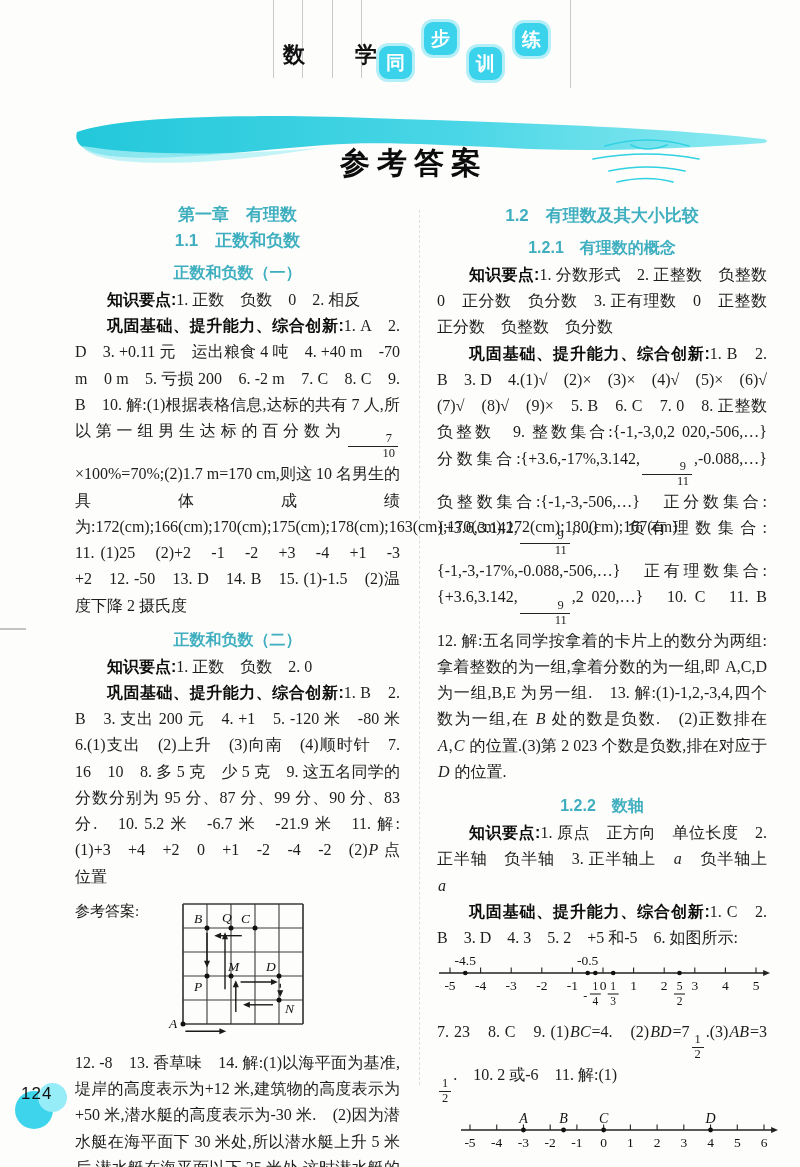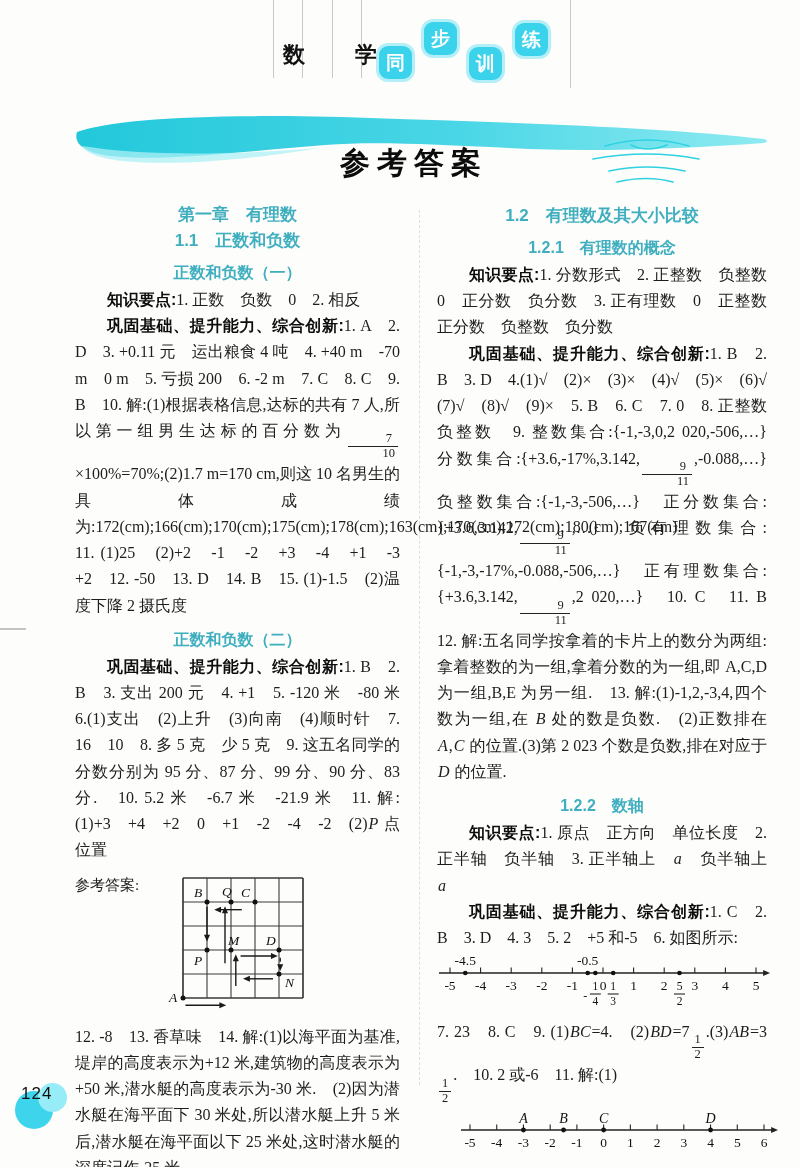--- a/index.html
+++ b/index.html
@@ -107,20 +107,21 @@
   <div class="col col-left" id="col-left">
       <div class="hd h1">第一章　有理数</div>
       <div class="hd h2">1.1　正数和负数</div>
       <div class="hd h3">正数和负数（一）</div>
       <div class="para indent"><span class="blabel">知识要点:</span>1. 正数　负数　0　2. 相反</div>
       <div class="para indent"><span class="blabel">巩固基础、提升能力、综合创新:</span>1. A　2. D　3. +0.11 元　运出粮食 4 吨　4. +40 m　-70 m　0 m　5. 亏损 200　6. -2 m　7. C　8. C　9. B　10. 解:(1)根据表格信息,达标的共有 7 人,所以第一组男生达标的百分数为<span class="frac">
           <span class="num">7</span>
           <span class="den">10</span>
         </span>×100%=70%;(2)1.7 m=170 cm,则这 10 名男生的具体成绩为:172(cm);166(cm);170(cm);175(cm);178(cm);163(cm);170(cm);172(cm);180(cm);167(cm).　11. (1)25　(2)+2　-1　-2　+3　-4　+1　-3　+2　12. -50　13. D　14. B　15. (1)-1.5　(2)温度下降 2 摄氏度</div>
       <div class="hd h3">正数和负数（二）</div>
+      <div class="para indent"><span class="blabel">知识要点:</span>1. 正数　负数　2. 0</div>
       <div class="para indent"><span class="blabel">巩固基础、提升能力、综合创新:</span>1. B　2. B　3. 支出 200 元　4. +1　5. -120 米　-80 米　6.(1)支出　(2)上升　(3)向南　(4)顺时针　7. 16　10　8. 多 5 克　少 5 克　9. 这五名同学的分数分别为 95 分、87 分、99 分、90 分、83 分.　10. 5.2 米　-6.7 米　-21.9 米　11. 解:(1)+3　+4　+2　0　+1　-2　-4　-2　(2)<span class="ital">P</span> 点位置</div>
       <div class="figrow">
         <span class="lead">参考答案:</span>
         <div style="margin-left: 24px;"><svg width="170" height="152">
             <line x1="20" y1="12" x2="20" y2="132" stroke="#3a3a3a" stroke-width="1.7"></line>
             <line x1="44" y1="12" x2="44" y2="132" stroke="#3a3a3a" stroke-width="1.1"></line>
             <line x1="68" y1="12" x2="68" y2="132" stroke="#3a3a3a" stroke-width="1.1"></line>
             <line x1="92" y1="12" x2="92" y2="132" stroke="#3a3a3a" stroke-width="1.1"></line>
             <line x1="116" y1="12" x2="116" y2="132" stroke="#3a3a3a" stroke-width="1.1"></line>
             <line x1="140" y1="12" x2="140" y2="132" stroke="#3a3a3a" stroke-width="1.7"></line>

